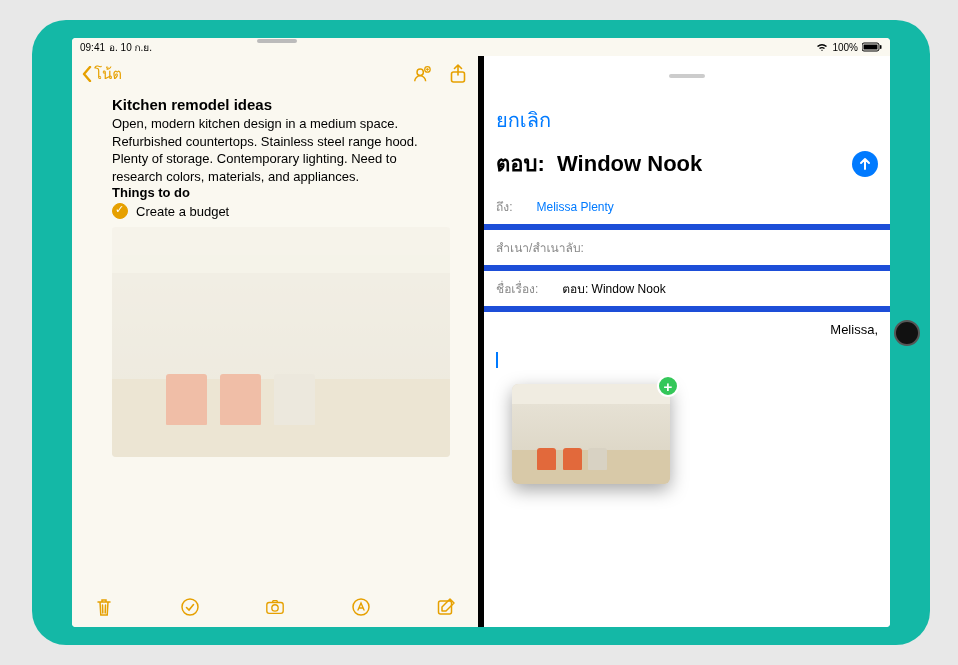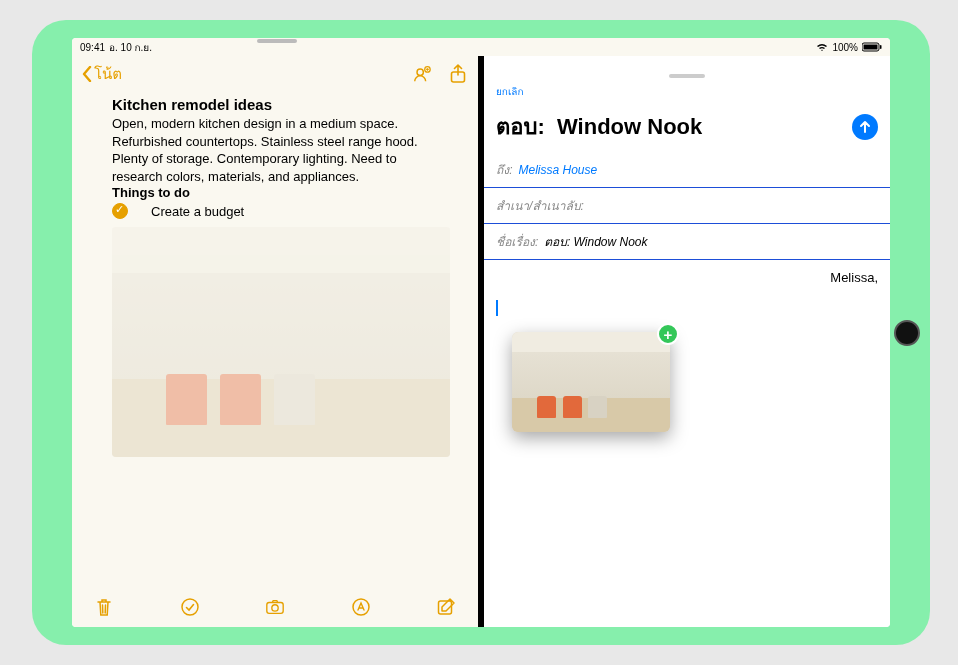--- a/index.html
+++ b/index.html
@@ -5,21 +5,21 @@
 * { margin: 0; padding: 0; box-sizing: border-box; }
 body {
   font-family: -apple-system, "Helvetica Neue", Arial, sans-serif;
   background: #e8e8e8;
   width: 958px; height: 665px;
   position: relative;
 }
 .ipad-frame {
   position: absolute; left: 32px; top: 20px;
   width: 898px; height: 625px;
-  background: #86efac;
+  background: #14b8a6;
   border-radius: 34px;
   padding: 18px 40px;
 }
 .home-btn {
   position: absolute; right: 10px; top: 50%;
   transform: translateY(-50%);
   width: 26px; height: 26px;
   border-radius: 50%;
   border: 2px solid #555; background: #111;
 }
@@ -56,21 +56,21 @@
 }
 .back-btn { color: #e6a000; font-size: 15px; font-weight: 500; display: flex; align-items: center; }
 .top-icons { display: flex; gap: 16px; }
 .icon-btn { color: #e6a000; width: 20px; height: 20px; display: flex; align-items: center; justify-content: center; }
 .note-body {
   flex: 1; padding: 6px 28px 6px 40px; overflow: hidden;
 }
 .note-title { font-weight: 600; font-size: 15px; margin-bottom: 2px; }
 .note-p { font-size: 13px; line-height: 1.35; }
 .todo-title { font-weight: 600; font-size: 13px; margin-bottom: 3px; }
-.todo-item { display: flex; align-items: center; gap: 23px; font-size: 13px; margin-bottom: 3px; }
+.todo-item { display: flex; align-items: center; gap: 8px; font-size: 13px; margin-bottom: 3px; }
 .check { width: 16px; height: 16px; border-radius: 50%; border: 1.5px solid #e6a000; position: relative; flex-shrink: 0;}
 .check.on { background: #e6a000; }
 .check.on::after { content: "✓"; color: #fff; font-size: 11px; position: absolute; left: 2px; top: -1px; }
 .note-img {
   margin-top: 8px; width: 100%; height: 230px; border-radius: 4px;
   background: linear-gradient(#f0ede3, #e9e4d7);
   opacity: 0.4;
   position: relative;
 }
 .notes-bottom {
@@ -78,33 +78,33 @@
 }
 
 .mail-handle {
   position: absolute; top: 4px; left: 50%; transform: translateX(-50%);
   width: 36px; height: 4px; background: #ccc; border-radius: 3px;
 }
 .mail-top {
   display: flex; justify-content: space-between; align-items: center;
   padding: 14px 12px 6px;
 }
-.cancel { color: #007aff; font-size: 10px; }
+.cancel { color: #007aff; font-size: 20px; margin-top: 20px; }
 .mail-subject-row {
   display: flex; justify-content: space-between; align-items: center;
   padding: 4px 12px 8px;
 }
 .mail-subject { font-size: 22px; font-weight: 700; }
 .send-btn {
   width: 26px; height: 26px; border-radius: 50%; background: #007aff;
   display: flex; align-items: center; justify-content: center;
 }
 .mail-field {
-  padding: 8px 12px; border-bottom: 1px solid #1d4ed8;
-  font-size: 12px; display: flex; gap: 6px; align-items: center; font-style: italic;
+  padding: 8px 12px; border-bottom: 6px solid #1d4ed8;
+  font-size: 12px; display: flex; gap: 24px; align-items: center;
 }
 .fld-label { color: #888; }
 .fld-val { color: #007aff; }
 .mail-body-area {
   padding: 10px 12px; font-size: 13px; position: relative;
 }
 .mail-body-area p { margin-bottom: 14px; text-align: right; }
 .cursor { display: inline-block; width: 1.5px; height: 16px; background: #007aff; vertical-align: middle; }
 .drag-thumb {
   position: absolute; top: 72px; left: 28px;
@@ -252,21 +252,21 @@
             <span>ตอบ:</span>&nbsp;&nbsp;<span>Window Nook</span>
           </div>
           <div class="send-btn">
             <svg width="14" height="14" viewBox="0 0 14 14">
                 <path d="M7 12 L7 2 M7 2 L3 6 M7 2 L11 6" stroke="#fff" stroke-width="2" fill="none" stroke-linecap="round" stroke-linejoin="round"></path>
               </svg>
           </div>
         </div>
         <div class="mail-field">
           <span class="fld-label">ถึง:</span>
-          <span class="fld-val">Melissa House</span>
+          <span class="fld-val">Melissa Plenty</span>
         </div>
         <div class="mail-field">
           <span class="fld-label">สำเนา/สำเนาลับ:</span>
         </div>
         <div class="mail-field">
           <span class="fld-label">ชื่อเรื่อง:</span>
           <span>ตอบ:  Window Nook</span>
         </div>
         <div class="mail-body-area">
           <p>Melissa,</p>

